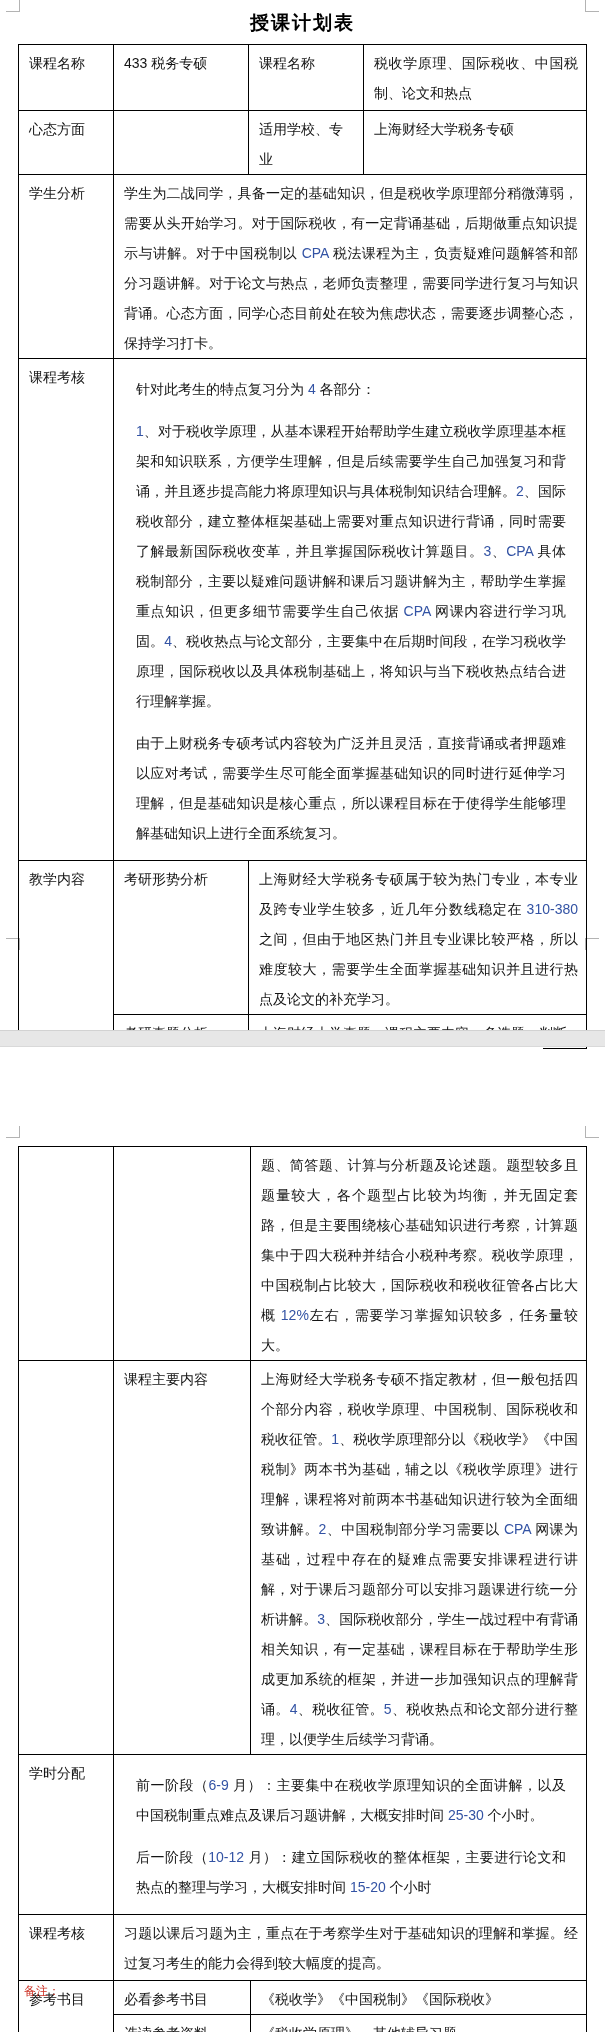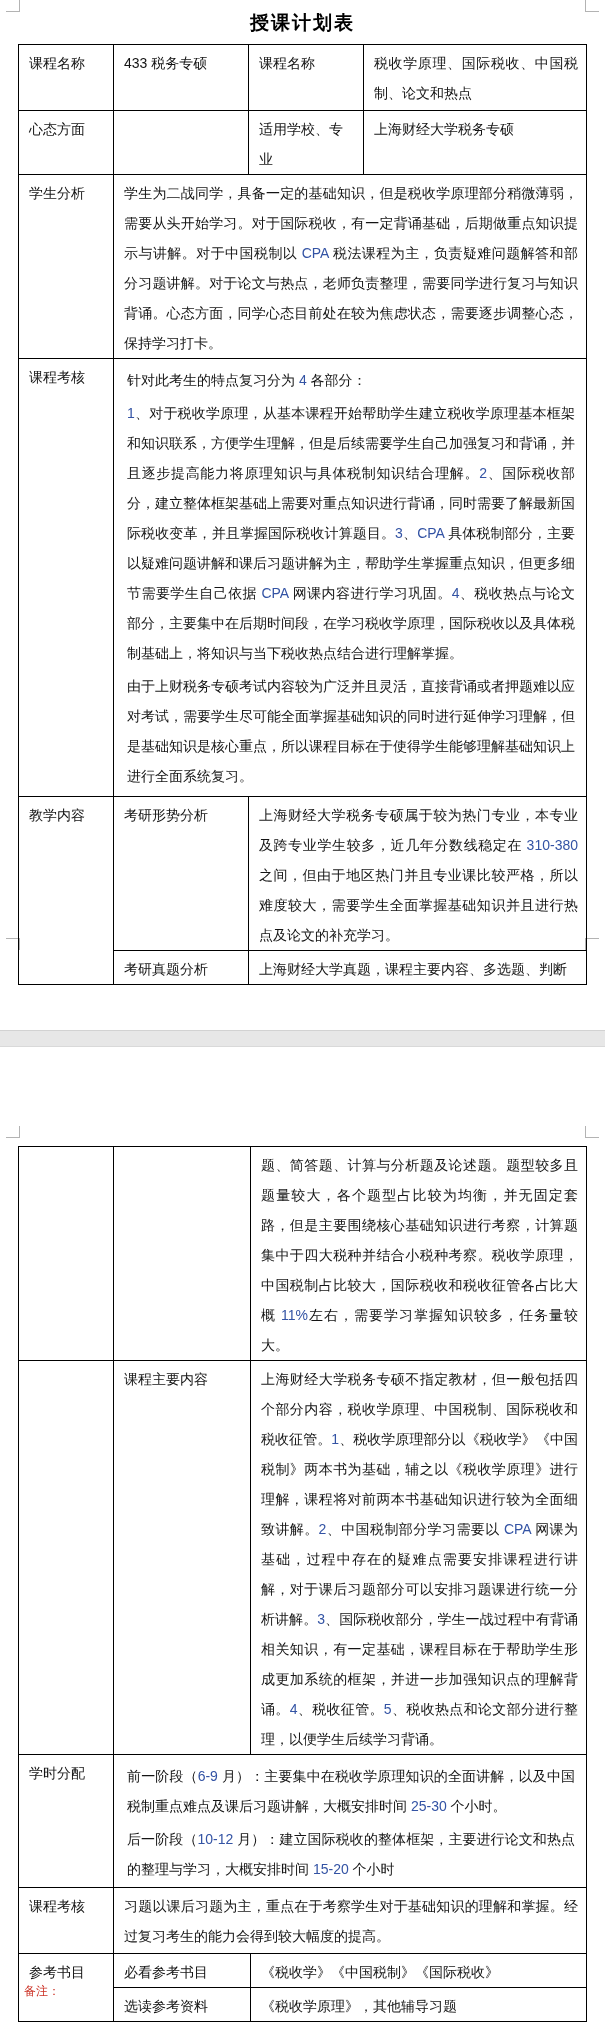--- a/index.html
+++ b/index.html
@@ -54,21 +54,21 @@
     font-size:14px;
     line-height:30px;
     color:#141414;
     padding:3px 8px 0 10px;
     overflow:hidden;
     box-sizing:border-box;
     word-break:break-all;
   }
   td.label-cell{padding-top:4px;}
   td.content{text-align:justify;}
-  td.content p{margin:3px;text-align:justify;}
+  td.content p{margin:12px;text-align:justify;}
   td.tight{line-height:26px;padding-top:1px;}
   .num{color:var(--number-blue,#3353a4);}
   .remark{
     position:absolute;left:24px;top:934px;width:560px;
     font-size:12px;line-height:21px;color:#141414;
     display:flex;
   }
   .remark-label{color:var(--remark-red,#cc3327);white-space:nowrap;flex:0 0 auto;}
   .remark-lines{flex:1 1 auto;}
 </style>
@@ -139,21 +139,21 @@
     <table class="plan" id="table-p2">
       <colgroup>
           <col style="width:95px">
           <col style="width:137px">
           <col style="width:336px">
         </colgroup>
       <tbody>
           <tr>
         <td style="height:188px"></td>
         <td></td>
-        <td class="content">题、简答题、计算与分析题及论述题。题型较多且题量较大，各个题型占比较为均衡，并无固定套路，但是主要围绕核心基础知识进行考察，计算题集中于四大税种并结合小税种考察。税收学原理，中国税制占比较大，国际税收和税收征管各占比大概 <span class="num">11%</span>左右，需要学习掌握知识较多，任务量较大。</td>
+        <td class="content">题、简答题、计算与分析题及论述题。题型较多且题量较大，各个题型占比较为均衡，并无固定套路，但是主要围绕核心基础知识进行考察，计算题集中于四大税种并结合小税种考察。税收学原理，中国税制占比较大，国际税收和税收征管各占比大概 <span class="num">12%</span>左右，需要学习掌握知识较多，任务量较大。</td>
       </tr>
       <tr>
         <td style="height:377px"></td>
         <td class="label-cell">课程主要内容</td>
         <td class="content">上海财经大学税务专硕不指定教材，但一般包括四个部分内容，税收学原理、中国税制、国际税收和税收征管。<span class="num">1</span>、税收学原理部分以《税收学》《中国税制》两本书为基础，辅之以《税收学原理》进行理解，课程将对前两本书基础知识进行较为全面细致讲解。<span class="num">2</span>、中国税制部分学习需要以 <span class="num">CPA</span> 网课为基础，过程中存在的疑难点需要安排课程进行讲解，对于课后习题部分可以安排习题课进行统一分析讲解。<span class="num">3</span>、国际税收部分，学生一战过程中有背诵相关知识，有一定基础，课程目标在于帮助学生形成更加系统的框架，并进一步加强知识点的理解背诵。<span class="num">4</span>、税收征管。<span class="num">5</span>、税收热点和论文部分进行整理，以便学生后续学习背诵。</td>
       </tr>
       <tr>
         <td class="label-cell" style="height:124px">学时分配</td>
         <td class="content" colspan="2">
           <p>前一阶段（<span class="num">6-9</span> 月）：主要集中在税收学原理知识的全面讲解，以及中国税制重点难点及课后习题讲解，大概安排时间 <span class="num">25-30</span> 个小时。</p>

